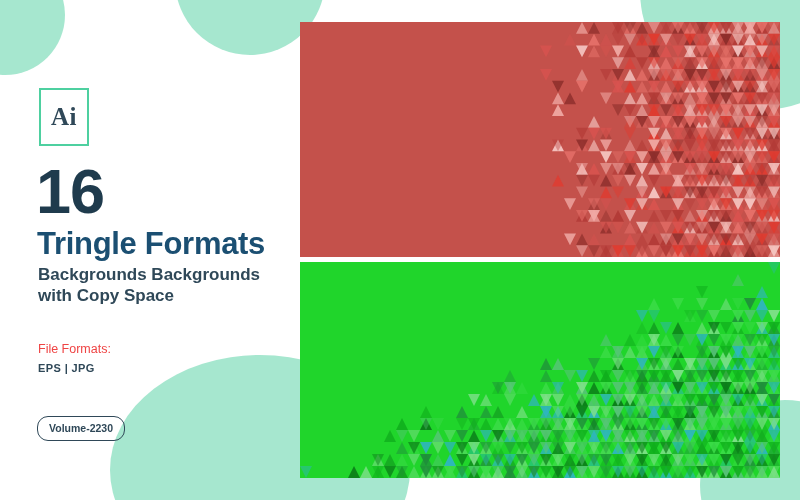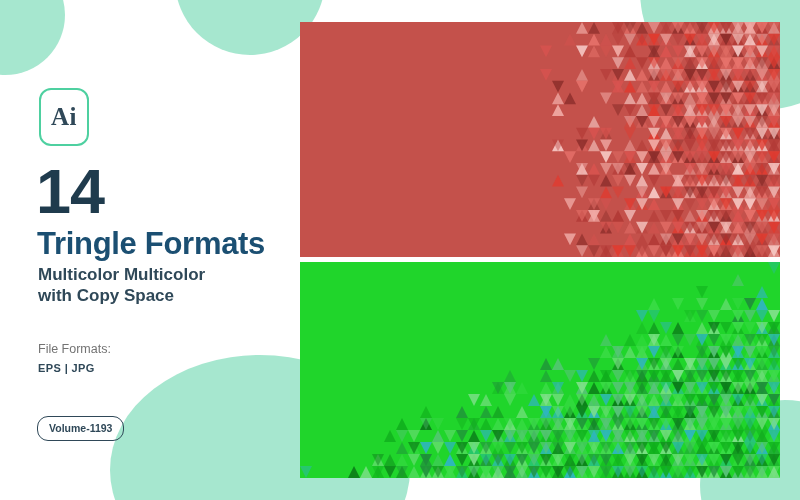--- a/index.html
+++ b/index.html
@@ -71,21 +71,21 @@
     width: 300px;
     height: 500px;
   }
   .ai-badge {
     position: absolute;
     left: 39px;
     top: 88px;
     width: 50px;
     height: 58px;
     border: 2px solid #4ed0a0;
-    border-radius: 12px;
+    border-radius: 0;
     box-sizing: border-box;
     display: flex;
     align-items: center;
     justify-content: center;
     color: #2f4858;
     font-size: 25px;
     font-weight: bold;
     letter-spacing: 0.5px;
     font-family: "Liberation Serif", serif;
   }
@@ -117,21 +117,21 @@
     font-weight: bold;
     color: #2f4858;
     line-height: 1.25;
     width: 250px;
   }
   .formats-label {
     position: absolute;
     left: 38px;
     top: 342px;
     font-size: 12.5px;
-    color: #737373;
+    color: #ef4444;
   }
   .formats-value {
     position: absolute;
     left: 38px;
     top: 362px;
     font-size: 11px;
     font-weight: bold;
     color: #2f4858;
     letter-spacing: 0.4px;
   }
@@ -196,27 +196,27 @@
 <div class="canvas">
 
   <div class="blob blob-tl"></div>
   <div class="blob blob-top"></div>
   <div class="blob blob-bottom"></div>
   <div class="blob blob-right"></div>
   <div class="blob blob-br"></div>
 
   <div class="left-panel">
     <div class="ai-badge">Ai</div>
-    <div class="count">14</div>
+    <div class="count">16</div>
     <div class="title">Tringle Formats</div>
-    <div class="subtitle" style="white-space: pre-line;">Multicolor Multicolor
+    <div class="subtitle" style="white-space: pre-line;">Backgrounds Backgrounds
 with Copy Space</div>
     <div class="formats-label">File Formats:</div>
     <div class="formats-value">EPS  |  JPG</div>
-    <div class="volume-badge">Volume-1193</div>
+    <div class="volume-badge">Volume-2230</div>
   </div>
 
   <div class="previews">
 
     <div class="preview preview-top">
       <div class="tri-layer">
         <svg viewBox="0 0 480 235" preserveAspectRatio="none" id="svg-red">
             <polygon points="276,11.75 282,0 288,11.75" fill="#f0a9a4" opacity="0.69"></polygon>
             <polygon points="288,11.75 294,0 300,11.75" fill="#8c2d2a" opacity="0.71"></polygon>
             <polygon points="312,11.75 318,0 324,11.75" fill="#b23a36" opacity="0.49"></polygon>

